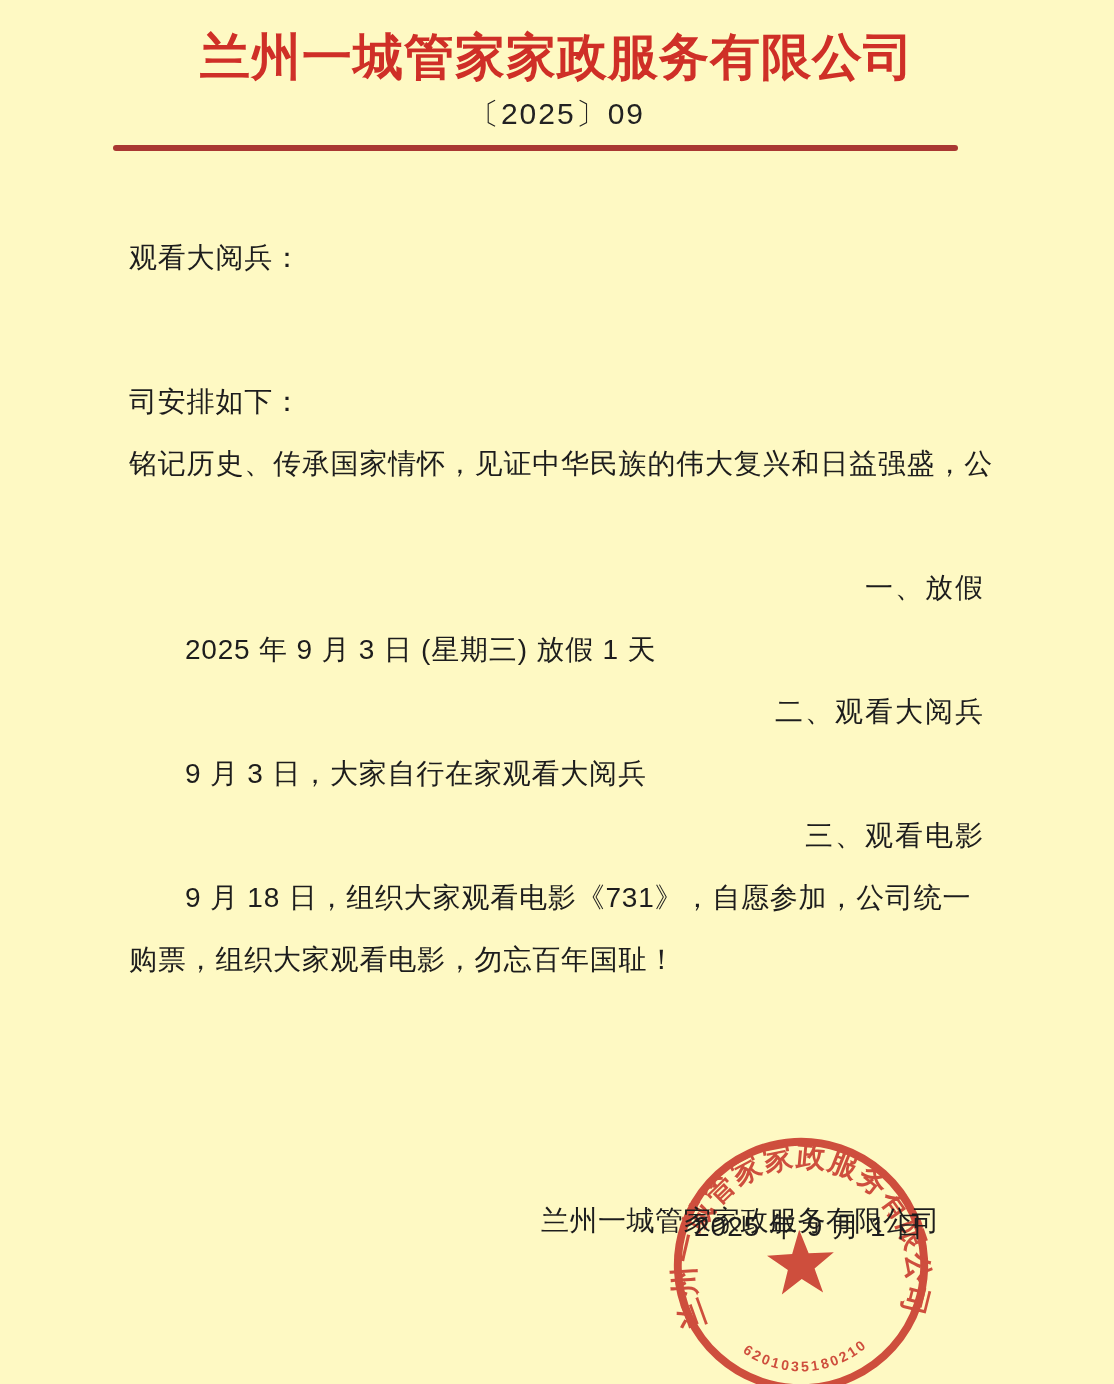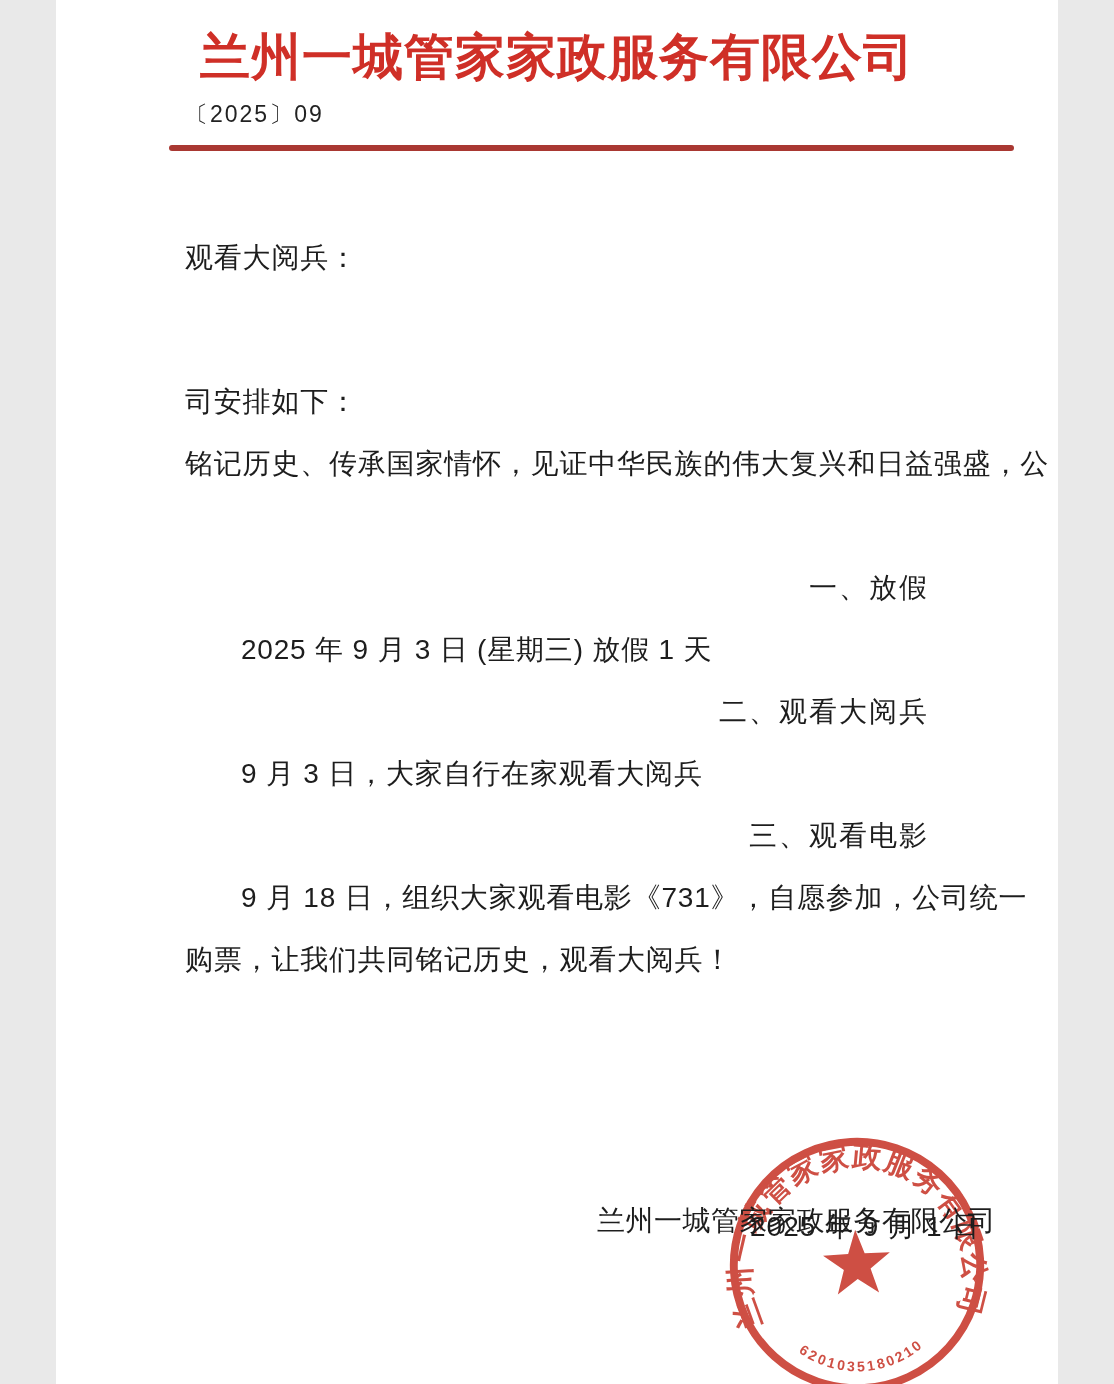--- a/index.html
+++ b/index.html
@@ -1,40 +1,40 @@
 <!DOCTYPE html>
 <html lang="zh"><head>
 <meta charset="utf-8">
 <style>
   * { box-sizing: border-box; }
   html, body { margin: 0; padding: 0; background: #e9e9e9; }
   .page {
-    width: 1002px; height: 1384px;
+    width: 1114px; height: 1384px;
     margin: 0 auto;
-    background: #ffffff;
+    background: #fef9c3;
     position: relative;
     overflow: hidden;
     font-family: "Liberation Sans", "DejaVu Sans", sans-serif;
     color: #1d1d1d;
   }
   .content { padding: 0 129px; }
 
   .doc-title {
     margin: 28px 0 0 0;
     text-align: center;
     color: #cf2f27;
     font-size: 50px;
     line-height: 58px;
     font-weight: 800;
     letter-spacing: 1px;
   }
   .doc-number {
     margin-top: 13px;
-    text-align: left;
-    font-size: 23px;
+    text-align: center;
+    font-size: 30px;
     line-height: 30px;
     color: #222;
     letter-spacing: 2px;
   }
   .red-rule {
     margin-top: 16px;
     margin-left: -16px;
     width: 845px;
     height: 6px;
     background: #a93832;
@@ -112,21 +112,21 @@
       </div>
 
       <div>
         <div class="docline sec-heading">二、观看大阅兵</div>
         <div class="docline indent">9 月 3 日，大家自行在家观看大阅兵</div>
       </div>
 
       <div>
         <div class="docline sec-heading">三、观看电影</div>
         <div class="docline indent">9 月 18 日，组织大家观看电影《731》，自愿参加，公司统一</div>
-        <div class="docline">购票，让我们共同铭记历史，观看大阅兵！</div>
+        <div class="docline">购票，组织大家观看电影，勿忘百年国耻！</div>
       </div>
 
     </div>
   </div>
 
   <div class="signature-company">兰州一城管家家政服务有限公司</div>
 
   <div class="signature-date">2025 年 9 月 1 日</div>
 
   <div class="stamp">

